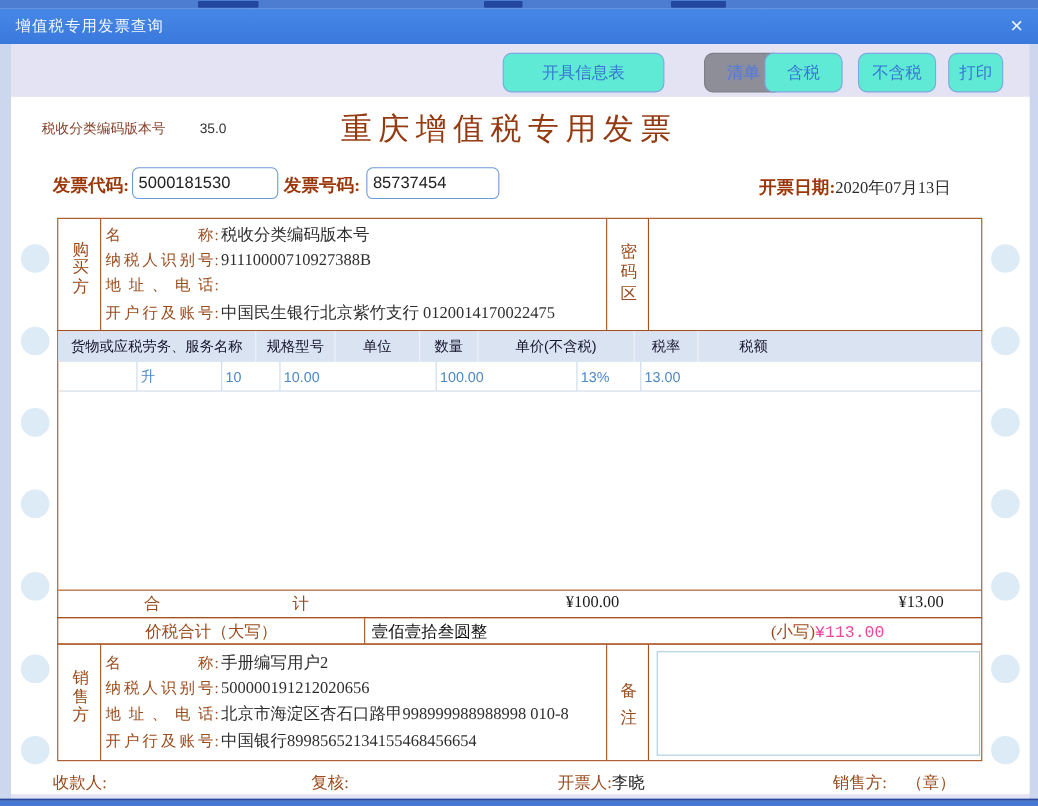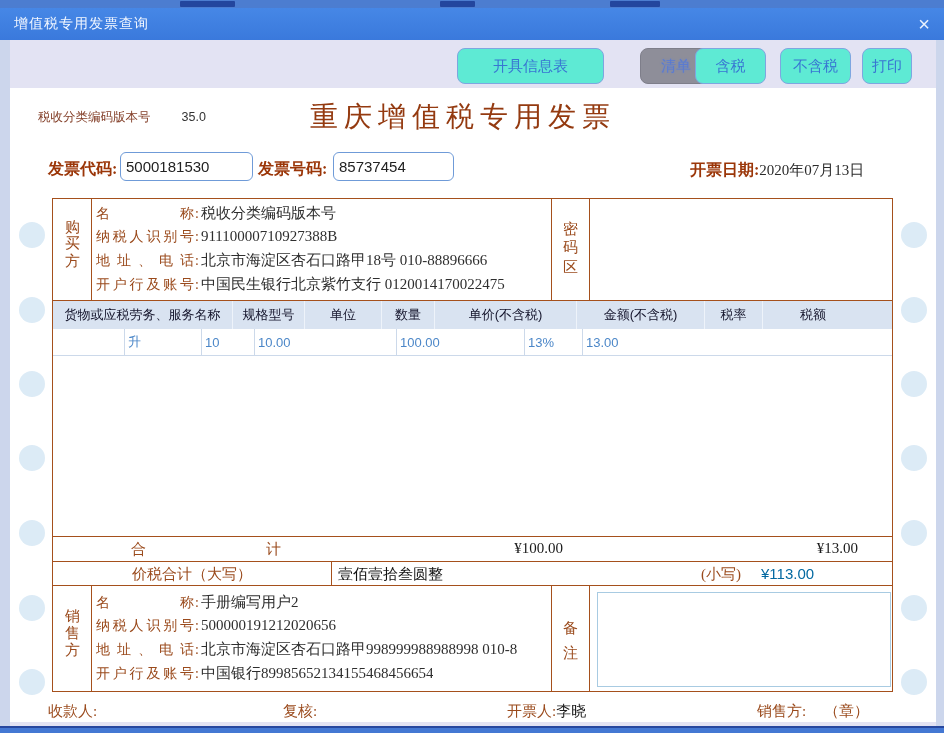--- a/index.html
+++ b/index.html
@@ -59,21 +59,21 @@
   .total-row { position:absolute; left:0; bottom:0; width:100%; height:25px; border-top:1px solid #a5501c; }
   .total-label { position:absolute; left:78px; top:3px; width:150px; font-family:"Liberation Serif",serif; color:#9a4a1c; font-size:15px; text-align:justify; text-align-last:justify; }
   .amount { position:absolute; top:3px; font-family:"Liberation Serif",serif; font-size:15px; color:#1a1a1a; text-align:right; }
 
   .grand-row { left:52px; top:561px; width:841px; height:25px; border:1px solid #a5501c; }
   .grand-label { position:absolute; left:0; top:3px; width:278px; text-align:center; font-family:"Liberation Serif",serif; color:#9a4a1c; font-size:15px; }
   .grand-vline { left:278px; }
   .grand-words { position:absolute; left:285px; top:3px; font-size:15px; color:#111; font-weight:500; }
   .grand-small { position:absolute; left:648px; top:3px; font-size:15px; }
   .grand-small .sm-label { font-family:"Liberation Serif",serif; color:#9a4a1c; }
-  .grand-small .sm-value { color:#0369a1; font-family:Liberation Sans, sans-serif;padding-left:20px; }
+  .grand-small .sm-value { color:#ec4899; font-family:Liberation Mono, monospace; }
 
   .remark-box { position:absolute; left:544px; top:6px; width:294px; height:95px; background:#fff; border:1px solid #a8cbe2; }
 
   .footer-item { position:absolute; top:702px; font-family:"Liberation Serif",serif; color:#9a4a1c; font-size:15px; }
   .footer-value { color:#1e1e1e; font-family:"Liberation Serif",serif; }
 </style>
 </head>
 <body>
 
 <div class="screen">
@@ -145,39 +145,37 @@
         <span class="f-value">税收分类编码版本号</span>
       </div>
       <div class="frow">
         <span class="f-label">纳税人识别号</span>
           <span class="f-colon">:</span>
         <span class="f-value">91110000710927388B</span>
       </div>
       <div class="frow">
         <span class="f-label">地址、电话</span>
           <span class="f-colon">:</span>
-        <span class="f-value">北京市海淀区杏石口路甲18号 010-88896666</span>
       </div>
       <div class="frow">
         <span class="f-label">开户行及账号</span>
           <span class="f-colon">:</span>
         <span class="f-value">中国民生银行北京紫竹支行 0120014170022475</span>
       </div>
     </div>
     <div style="position:absolute;left:537px;top:0;right:0;bottom:0;"></div>
   </div>
 
   <div class="abs items-outer">
     <div class="thead">
       <div class="th c0">货物或应税劳务、服务名称</div>
       <div class="th c1">规格型号</div>
       <div class="th c2">单位</div>
       <div class="th c3">数量</div>
       <div class="th c4">单价(不含税)</div>
-      <div class="th c5">金额(不含税)</div>
       <div class="th c6">税率</div>
       <div class="th c7">税额</div>
     </div>
     <div class="trow">
       <div class="td c1"></div>
       <div class="td c2">升</div>
       <div class="td c3">10</div>
       <div class="td c4">10.00</div>
       <div class="td c5">100.00</div>
       <div class="td c6">13%</div>

